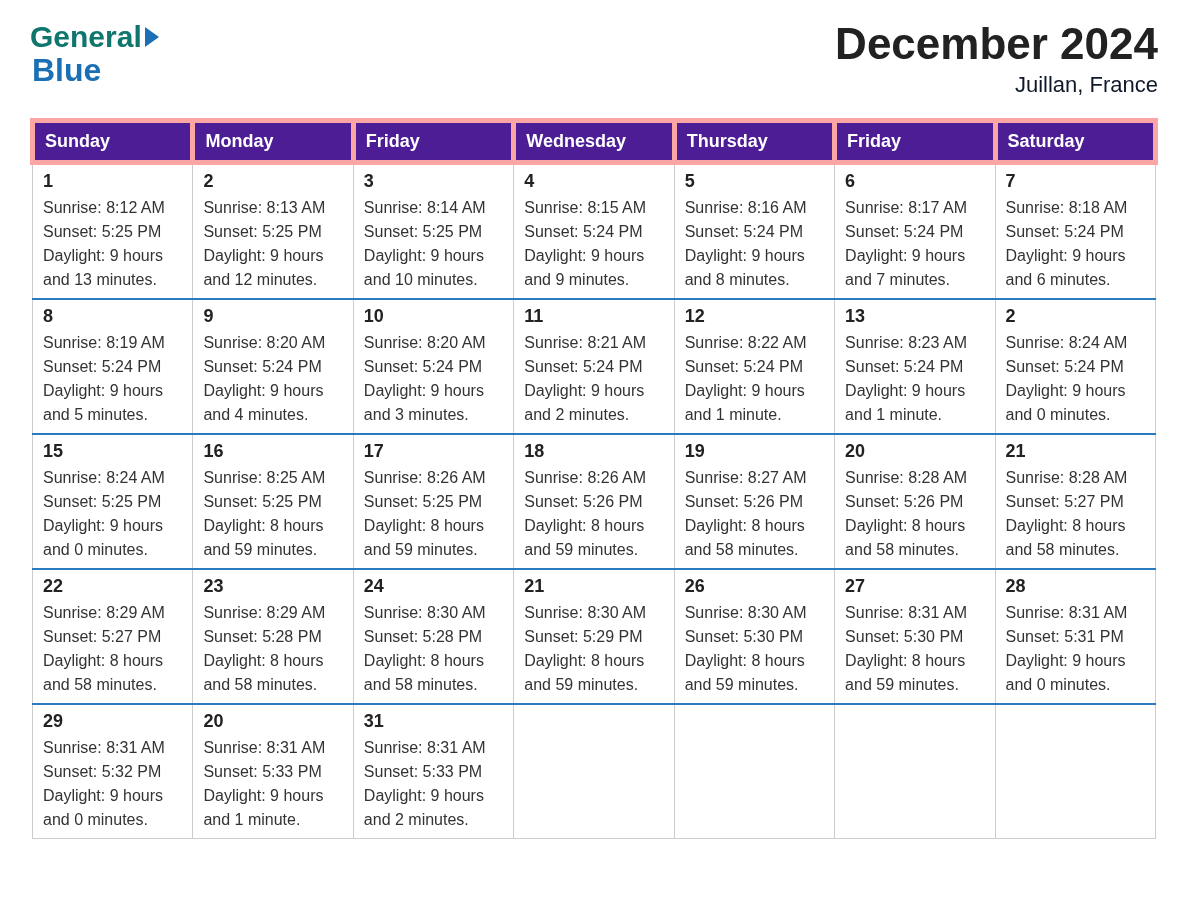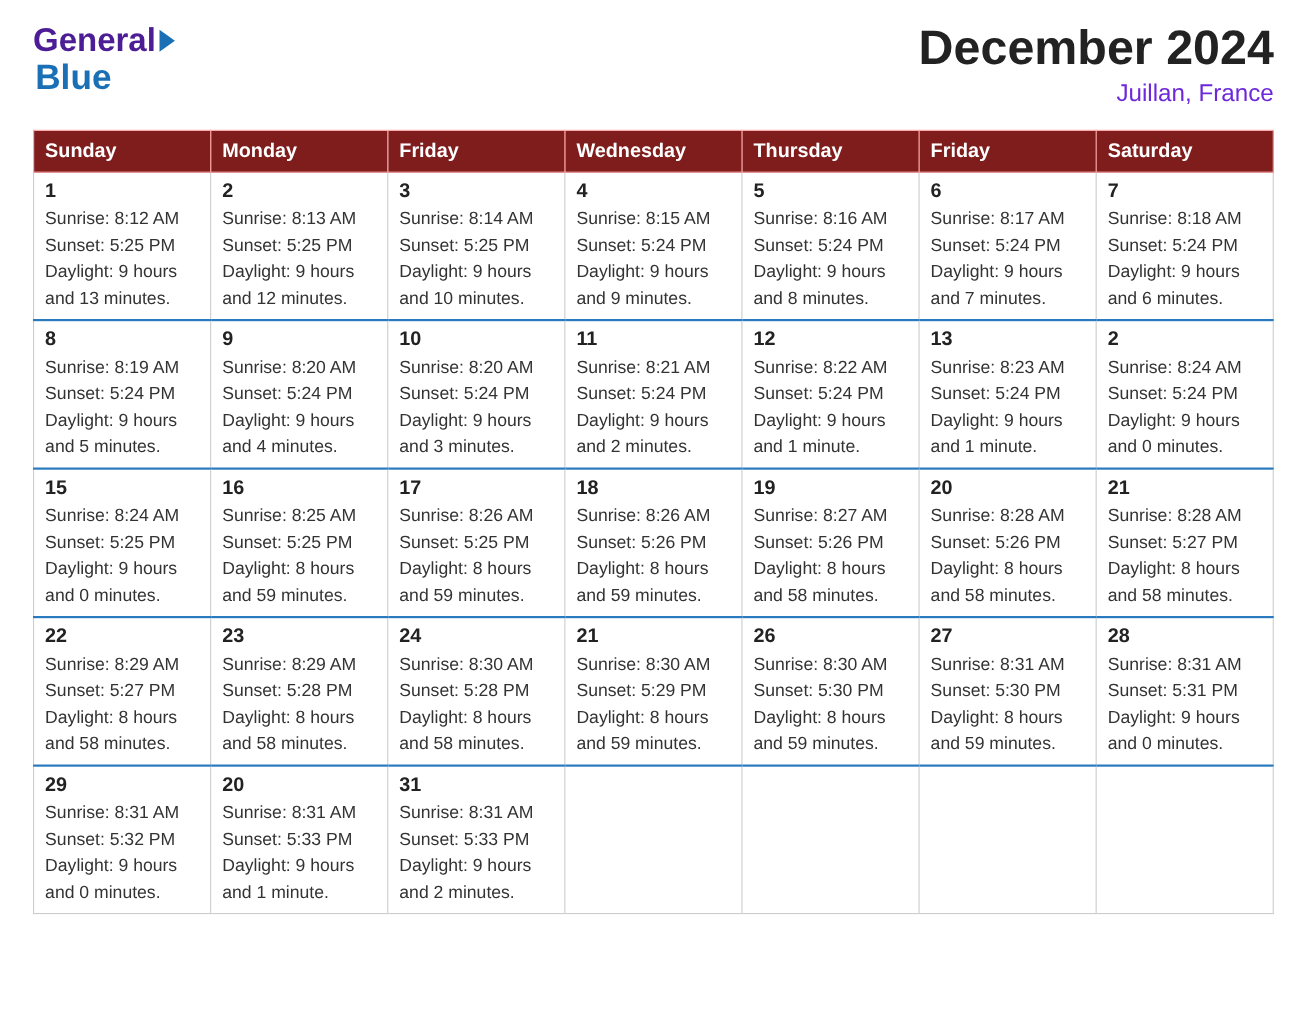--- a/index.html
+++ b/index.html
@@ -20,35 +20,35 @@
       text-align: right;
     }
     .month-title {
       font-size: 44px;
       font-weight: bold;
       color: #222;
       line-height: 1.1;
     }
     .location {
       font-size: 22px;
-      color: #6d28d9;
+      color: #0f172a;
       margin-top: 4px;
     }
     .calendar {
       width: 100%;
       border-collapse: collapse;
     }
     .calendar th {
-      background-color: #7f1d1d;
+      background-color: #4c1d95;
       color: #fff;
       font-size: 18px;
       font-weight: bold;
       padding: 8px 10px;
       text-align: left;
-      border: 1px solid #fca5a5;
+      border: 5px solid #fca5a5;
     }
     .calendar td {
       border: 1px solid #ccc;
       vertical-align: top;
       padding: 6px 10px;
       font-size: 14px;
       color: #333;
       width: calc(100% / 7);
     }
     .day-number {
@@ -76,21 +76,21 @@
       display: flex;
       flex-direction: column;
       line-height: 1.1;
     }
     .logo-row1 {
       display: flex;
       align-items: center;
       font-size: 30px;
       font-weight: bold;
     }
-    .logo-row1 .general { color: #4c1d95; }
+    .logo-row1 .general { color: #0f766e; }
     .logo-row1 .arrow {
       display: inline-block;
       width: 0;
       height: 0;
       border-top: 10px solid transparent;
       border-bottom: 10px solid transparent;
       border-left: 14px solid #1a6fb5;
       margin-left: 3px;
     }
     .logo-row2 {

